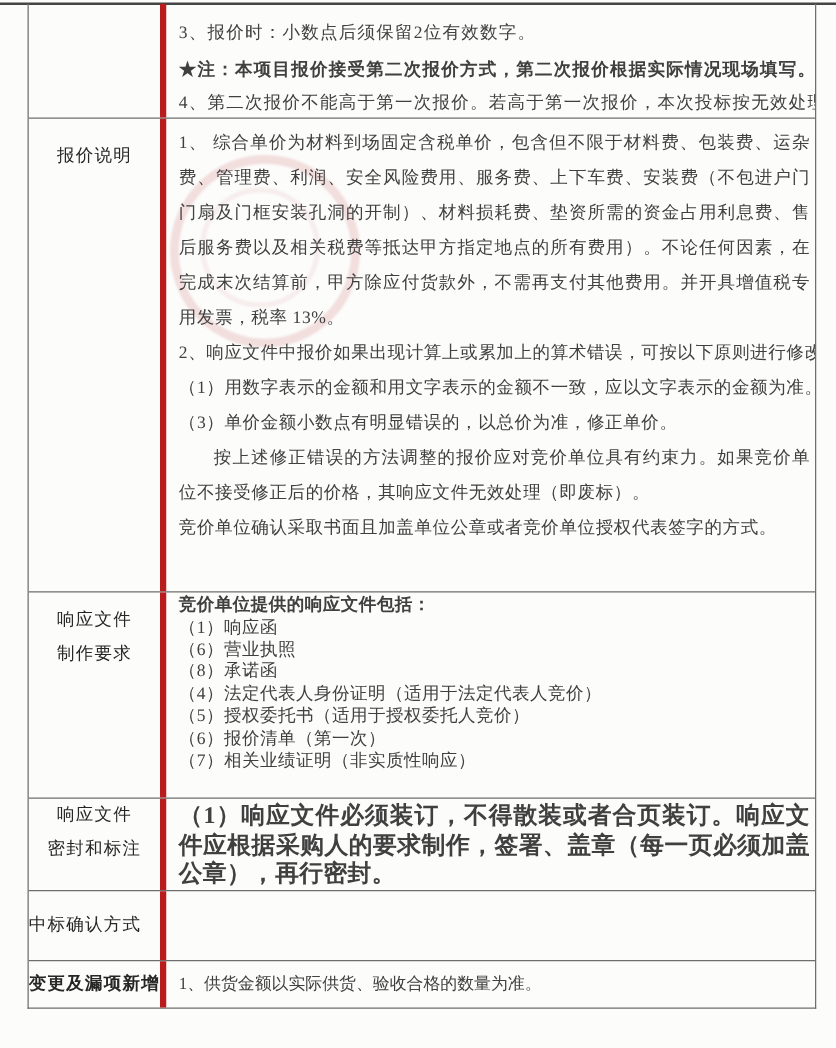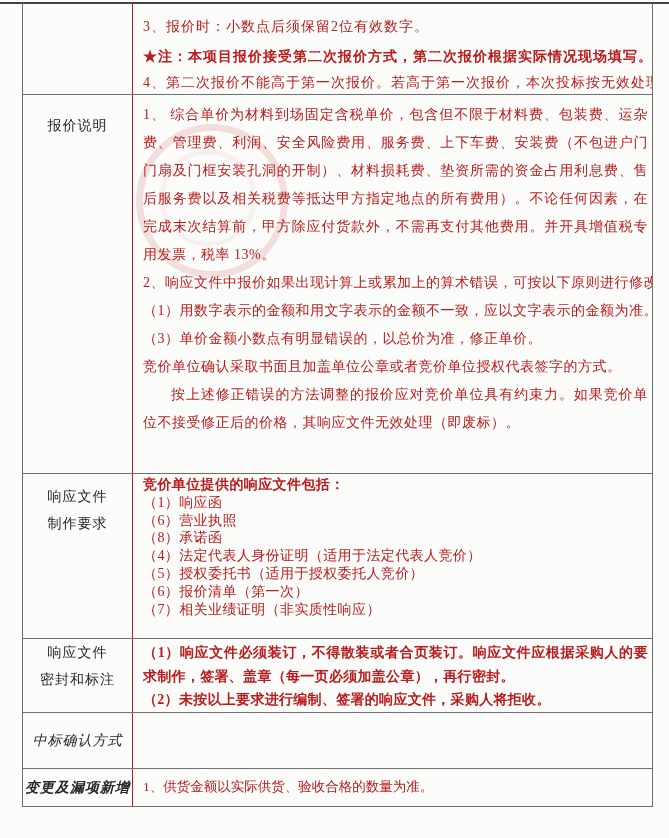--- a/index.html
+++ b/index.html
@@ -21,45 +21,45 @@
   .doc-table{
     position:absolute;left:22px;top:3px;width:631px;height:804px;
     border:1px solid #6e6e6e;border-top:none;
     box-sizing:border-box;z-index:1;background:transparent;
   }
   .trow{display:flex;box-sizing:border-box;}
   .trow + .trow{border-top:1px solid #6e6e6e;}
   .r0{height:91px;} .r1{height:379px;} .r2{height:165px;}
   .r3{height:74px;} .r4{height:56px;} .r5{height:38px;}
   .lcell{
-    width:110px;flex:none;border-right:1px solid #b91c1c;
+    width:110px;flex:none;border-right:5px solid #b91c1c;
     box-sizing:border-box;text-align:center;font-size:14px;
     letter-spacing:1px;overflow:hidden;
   }
   .lcell .lbl{line-height:27px;}
   .l1{padding-top:17px;}          
   .l2{padding-top:9px;}           
   .l3{padding-top:0px;}           
-  .lmid{display:flex;align-items:center;justify-content:center;font-style:italic;}
+  .lmid{display:flex;align-items:center;justify-content:flex-start;}
   .ccell{flex:1;overflow:hidden;box-sizing:border-box;padding:0 4px 0 10px;}
-  .ln{margin:0;font-size:14px;color:#b91c1c;}
+  .ln{margin:0;font-size:14px;color:#404040;}
   .b{font-weight:bold;}
   .nw{white-space:nowrap;}
   .jst{text-align:justify;text-justify:inter-ideograph;}
   .ind{text-indent:2em;}
   
   .c0{padding-top:11px;}
   .c0 .ln{line-height:26px;letter-spacing:1px;}
   .c0 .star-gap{margin-top:4px;}
   .c1{padding-top:6px;}
   .c1 .ln{line-height:28px;letter-spacing:0.5px;}
   .c2{padding-top:2px;}
   .c2 .ln{line-height:17.8px;font-size:14px;letter-spacing:0.4px;}
   .c3{padding-top:2px;}
-  .c3 .ln{line-height:23.5px;font-size:14px;letter-spacing:0.3px;}
+  .c3 .ln{line-height:23.5px;font-size:19px;letter-spacing:0.3px;}
   .c4{padding-top:3px;}
   .c4 .ln{line-height:17.5px;font-size:13.2px;}
   .c5{padding-top:9px;}
   .c5 .ln{line-height:18px;font-size:13.5px;}
   .footer{
     position:absolute;left:0;top:852px;width:669px;text-align:center;
     font-size:11px;letter-spacing:3px;color:#333;z-index:1;
   }
 </style>
 </head>
@@ -84,22 +84,22 @@
 
     <div class="trow r1">
       <div class="lcell l1">
         <div class="lbl">报价说明</div>
       </div>
       <div class="ccell c1">
         <p class="ln jst">1、 综合单价为材料到场固定含税单价，包含但不限于材料费、包装费、运杂费、管理费、利润、安全风险费用、服务费、上下车费、安装费（不包进户门门扇及门框安装孔洞的开制）、材料损耗费、垫资所需的资金占用利息费、售后服务费以及相关税费等抵达甲方指定地点的所有费用）。不论任何因素，在完成末次结算前，甲方除应付货款外，不需再支付其他费用。并开具增值税专用发票，税率 13%。</p>
         <p class="ln nw">2、响应文件中报价如果出现计算上或累加上的算术错误，可按以下原则进行修改：</p>
         <p class="ln nw">（1）用数字表示的金额和用文字表示的金额不一致，应以文字表示的金额为准。</p>
         <p class="ln nw">（3）单价金额小数点有明显错误的，以总价为准，修正单价。</p>
+        <p class="ln jst ind">按上述修正错误的方法调整的报价应对竞价单位具有约束力。如果竞价单位不接受修正后的价格，其响应文件无效处理（即废标）。</p>
         <p class="ln nw">竞价单位确认采取书面且加盖单位公章或者竞价单位授权代表签字的方式。</p>
-        <p class="ln jst ind">按上述修正错误的方法调整的报价应对竞价单位具有约束力。如果竞价单位不接受修正后的价格，其响应文件无效处理（即废标）。</p>
       </div>
     </div>
 
     <div class="trow r2">
       <div class="lcell l2">
         <div class="lbl">响应文件</div>
         <div class="lbl">制作要求</div>
       </div>
       <div class="ccell c2">
         <p class="ln nw b">竞价单位提供的响应文件包括：</p>

